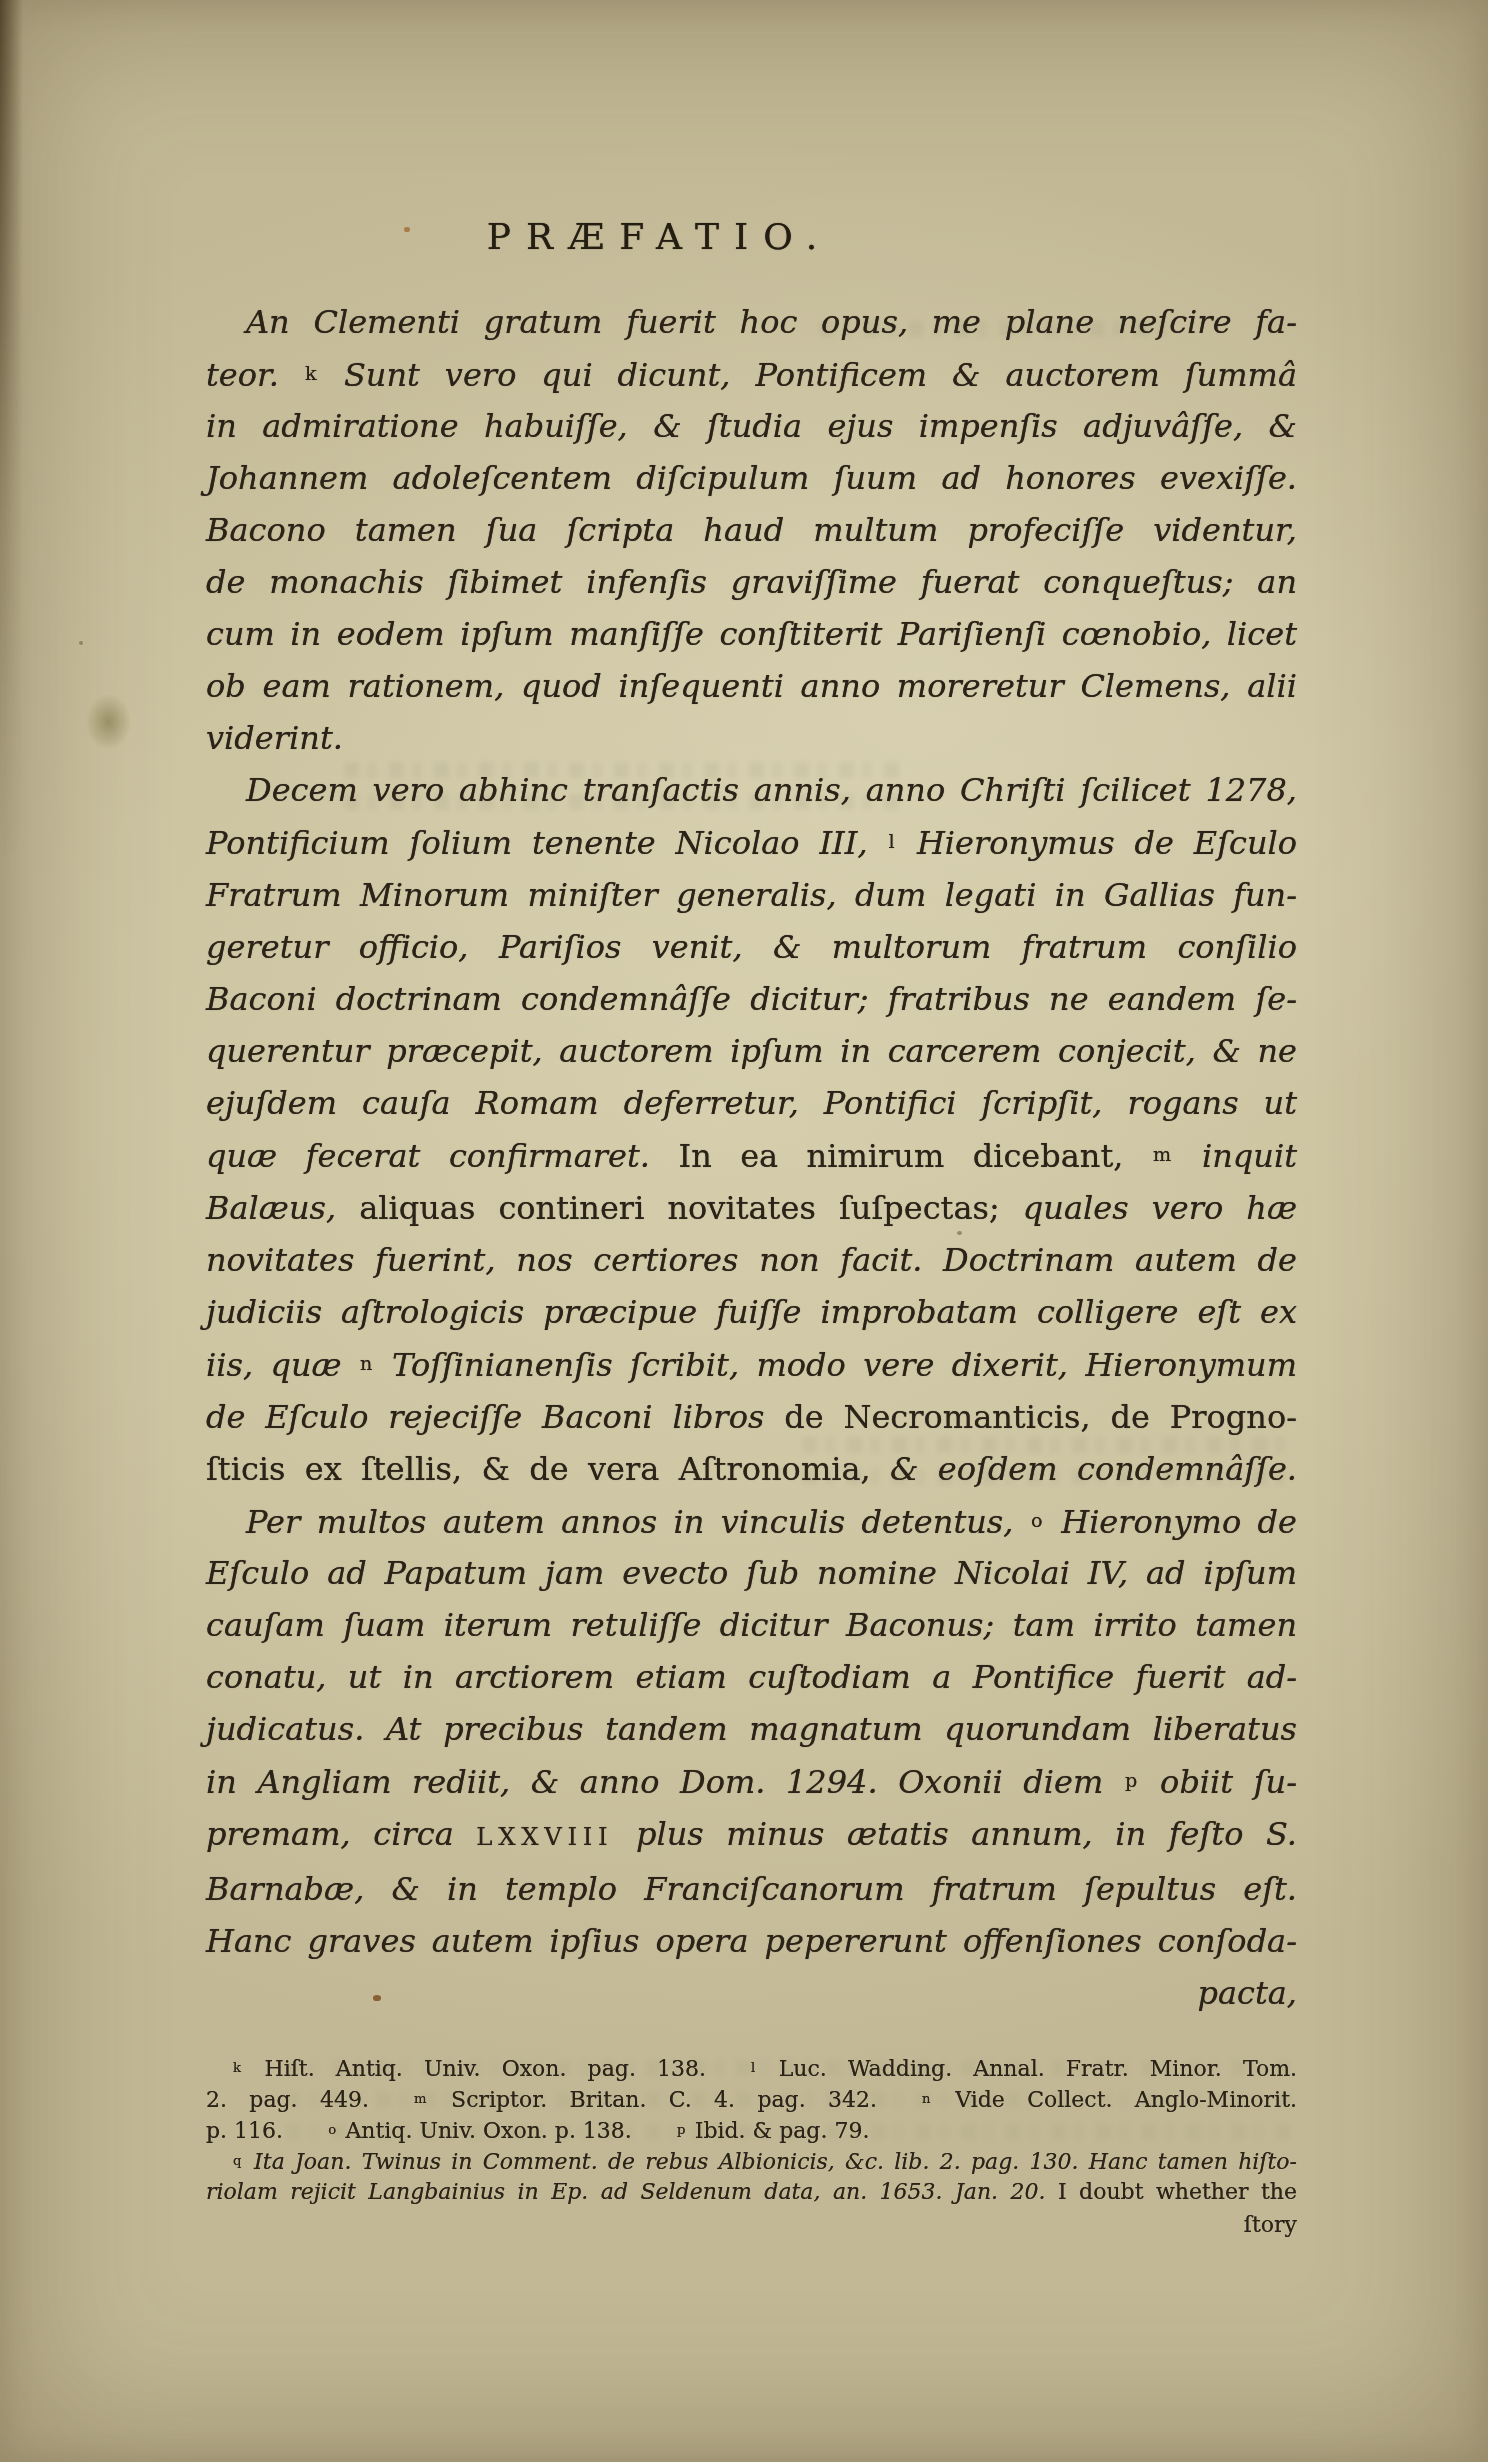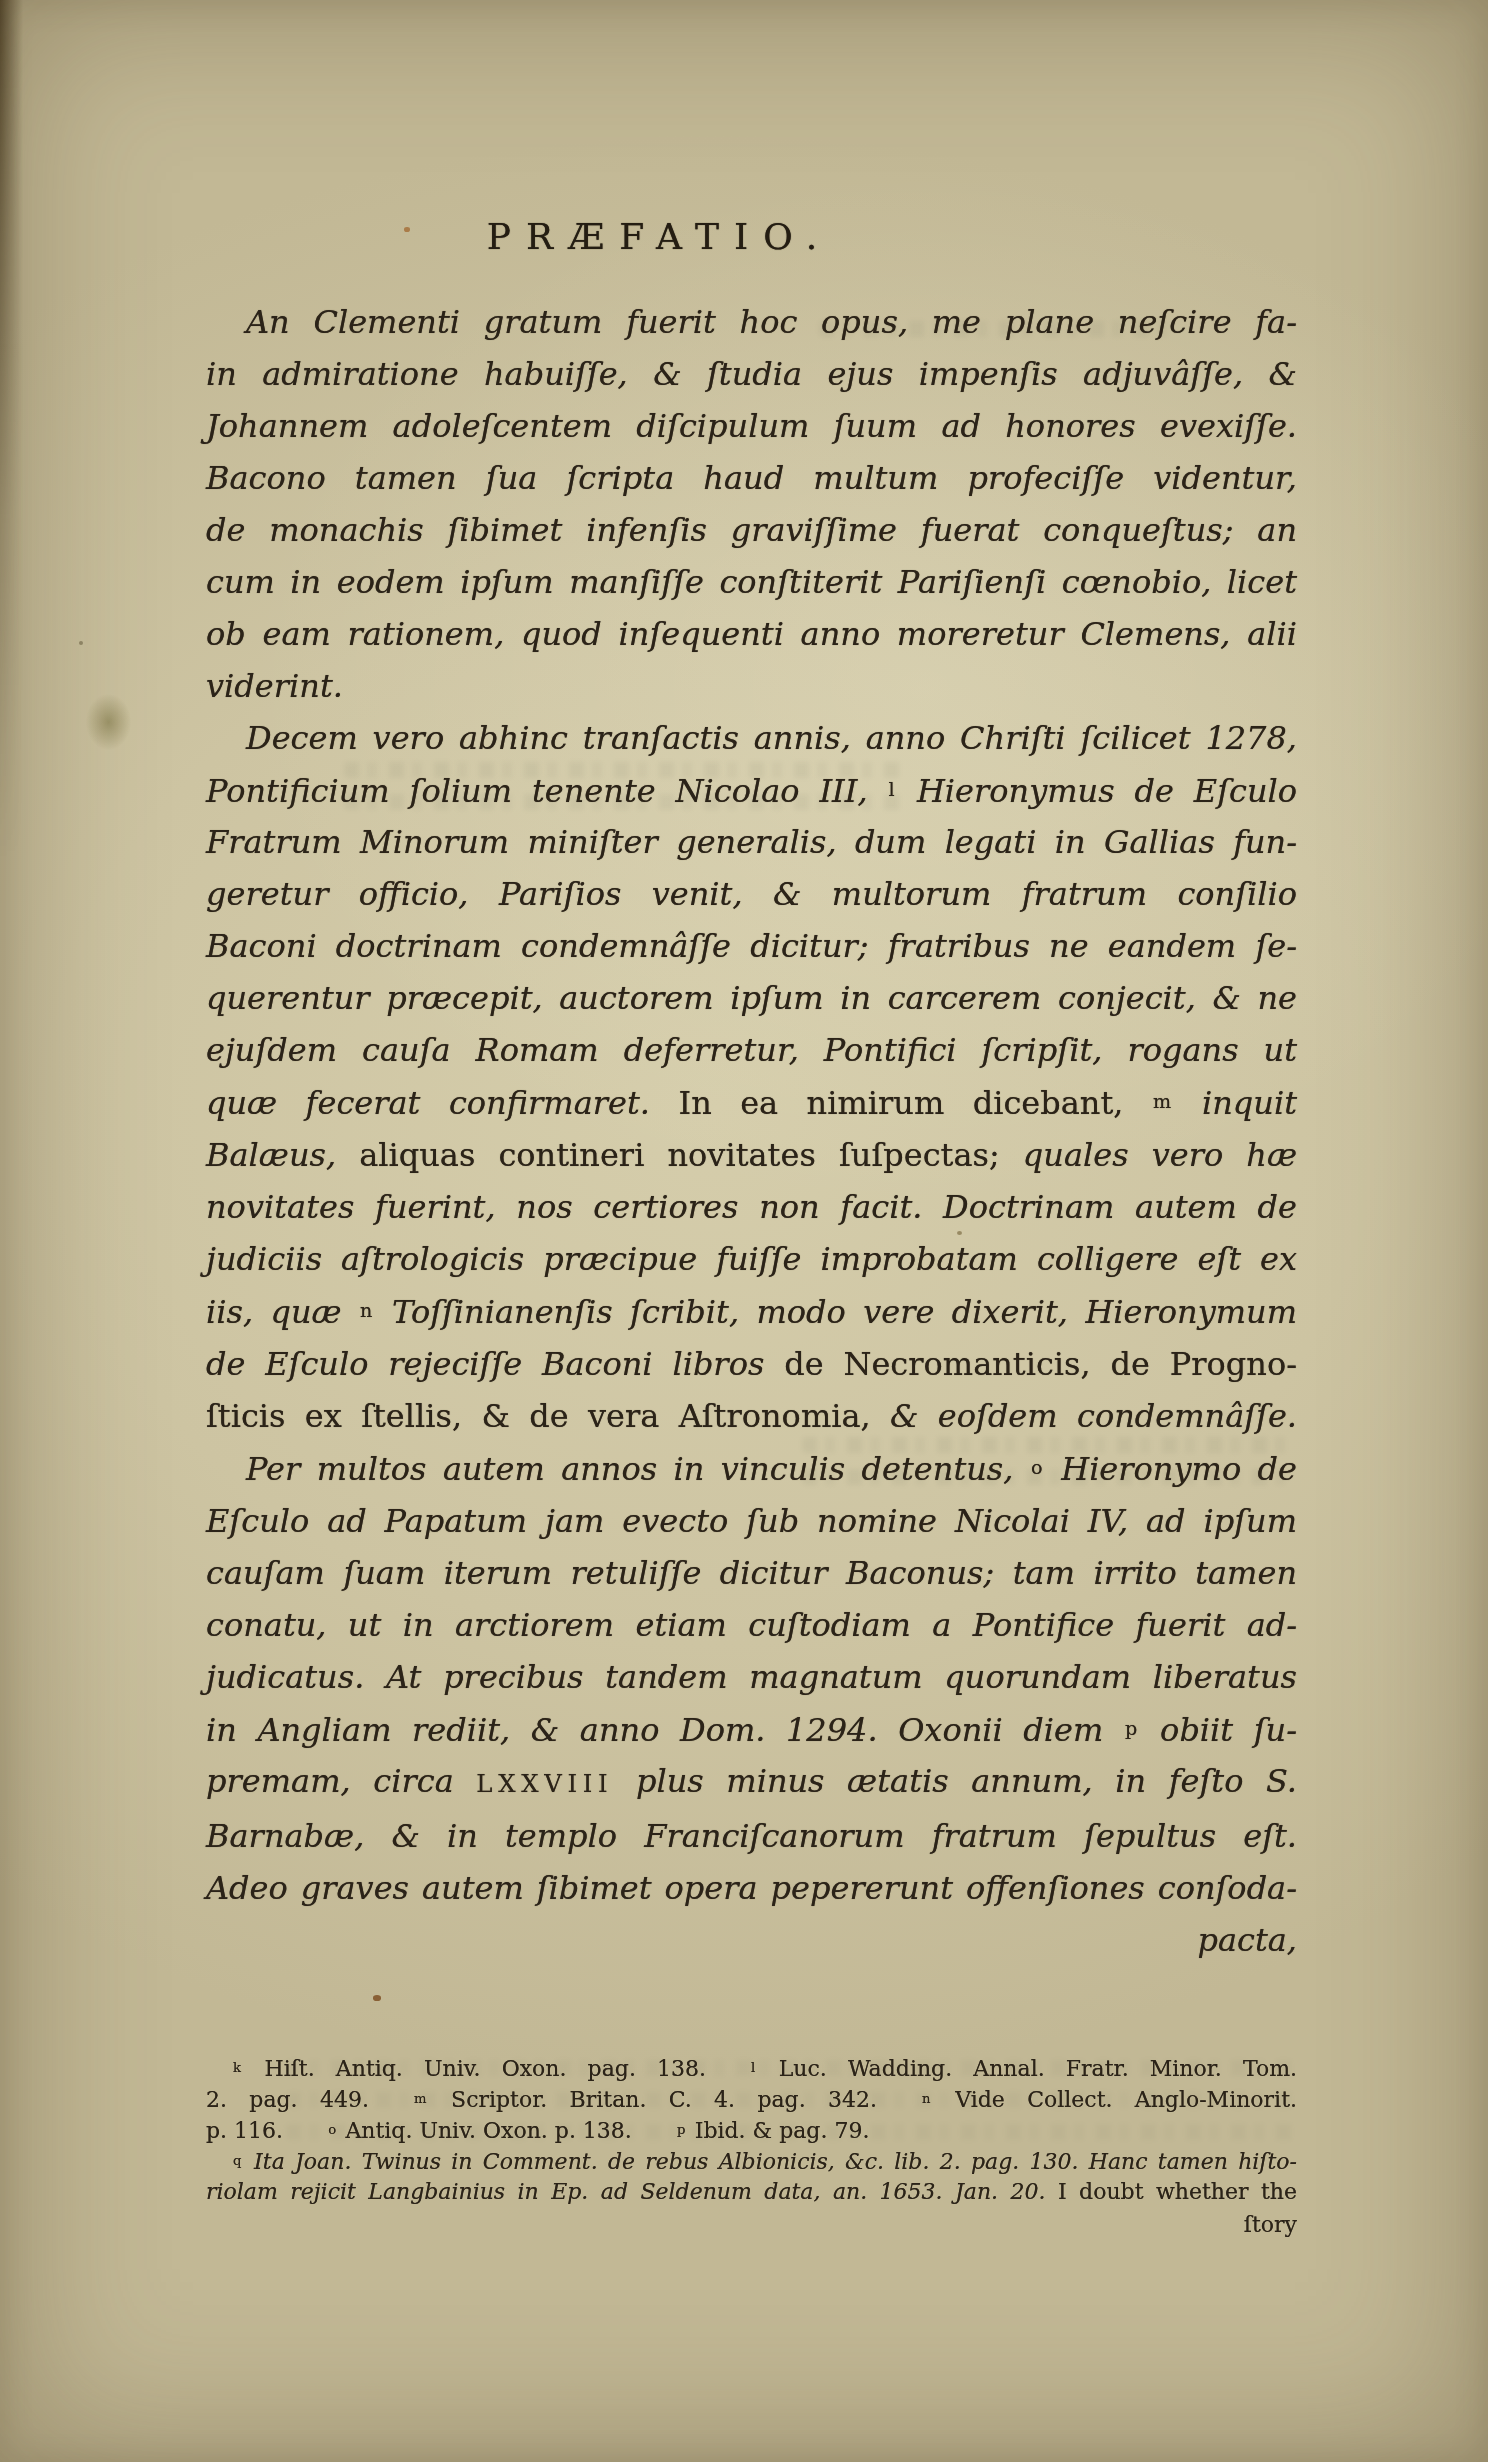--- a/index.html
+++ b/index.html
@@ -110,20 +110,21 @@
   <div class="speck s1"></div>
   <div class="speck s2"></div>
   <div class="speck s3"></div>
   <div class="speck s4"></div>
 
   <div class="text-block">
     <div class="title">PRÆFATIO.</div>
     <div class="main-lines" id="main-lines">
         <div class="paragraph">
           <div class="line ind"><span class="seg-i">An Clementi gratum fuerit hoc opus, me plane neſcire fa-</span></div>
+          <div class="line"><span class="seg-i">teor. </span><span class="seg-sup">k</span><span class="seg-i"> Sunt vero qui dicunt, Pontificem &amp; auctorem ſummâ</span></div>
           <div class="line"><span class="seg-i">in admiratione habuiſſe, &amp; ſtudia ejus impenſis adjuvâſſe, &amp;</span></div>
           <div class="line"><span class="seg-i">Johannem adoleſcentem diſcipulum ſuum ad honores evexiſſe.</span></div>
           <div class="line"><span class="seg-i">Bacono tamen ſua ſcripta haud multum profeciſſe videntur,</span></div>
           <div class="line"><span class="seg-i">de monachis ſibimet infenſis graviſſime fuerat conqueſtus; an</span></div>
           <div class="line"><span class="seg-i">cum in eodem ipſum manſiſſe conſtiterit Pariſienſi cœnobio, licet</span></div>
           <div class="line"><span class="seg-i">ob eam rationem, quod inſequenti anno moreretur Clemens, alii</span></div>
           <div class="line end"><span class="seg-i">viderint.</span></div>
         </div>
         <div class="paragraph">
           <div class="line ind"><span class="seg-i">Decem vero abhinc tranſactis annis, anno Chriſti ſcilicet 1278,</span></div>
@@ -143,21 +144,21 @@
         </div>
         <div class="paragraph">
           <div class="line ind"><span class="seg-i">Per multos autem annos in vinculis detentus, </span><span class="seg-sup">o</span><span class="seg-i"> Hieronymo de</span></div>
           <div class="line"><span class="seg-i">Eſculo ad Papatum jam evecto ſub nomine Nicolai IV, ad ipſum</span></div>
           <div class="line"><span class="seg-i">cauſam ſuam iterum retuliſſe dicitur Baconus; tam irrito tamen</span></div>
           <div class="line"><span class="seg-i">conatu, ut in arctiorem etiam cuſtodiam a Pontifice fuerit ad-</span></div>
           <div class="line"><span class="seg-i">judicatus. At precibus tandem magnatum quorundam liberatus</span></div>
           <div class="line"><span class="seg-i">in Angliam rediit, &amp; anno Dom. 1294. Oxonii diem </span><span class="seg-sup">p</span><span class="seg-i"> obiit ſu-</span></div>
           <div class="line"><span class="seg-i">premam, circa </span><span class="seg-sc">LXXVIII</span><span class="seg-i"> plus minus ætatis annum, in feſto S.</span></div>
           <div class="line"><span class="seg-i">Barnabæ, &amp; in templo Franciſcanorum fratrum ſepultus eſt.</span></div>
-          <div class="line"><span class="seg-i">Adeo graves autem ſibimet opera pepererunt offenſiones conſoda-</span></div>
+          <div class="line"><span class="seg-i">Hanc graves autem ipſius opera pepererunt offenſiones conſoda-</span></div>
           <div class="line right catchline"><span class="seg-i">pacta,</span></div>
         </div>
       </div>
   </div>
 
   <div class="footnotes" id="footnotes">
       <div class="line ind"><span class="seg-sup">k</span><span class="seg-r"> Hiſt. Antiq. Univ. Oxon. pag. 138.  </span><span class="seg-sup">l</span><span class="seg-r"> Luc. Wadding. Annal. Fratr. Minor. Tom.</span></div>
       <div class="line"><span class="seg-r">2. pag. 449.  </span><span class="seg-sup">m</span><span class="seg-r"> Scriptor. Britan. C. 4. pag. 342.  </span><span class="seg-sup">n</span><span class="seg-r"> Vide Collect. Anglo-Minorit.</span></div>
       <div class="line end"><span class="seg-r">p. 116.  </span><span class="seg-sup">o</span><span class="seg-r"> Antiq. Univ. Oxon. p. 138.  </span><span class="seg-sup">p</span><span class="seg-r"> Ibid. &amp; pag. 79.</span></div>
       <div class="line ind"><span class="seg-sup">q</span><span class="seg-i"> Ita Joan. Twinus in Comment. de rebus Albionicis, &amp;c. lib. 2. pag. 130. Hanc tamen hiſto-</span></div>

